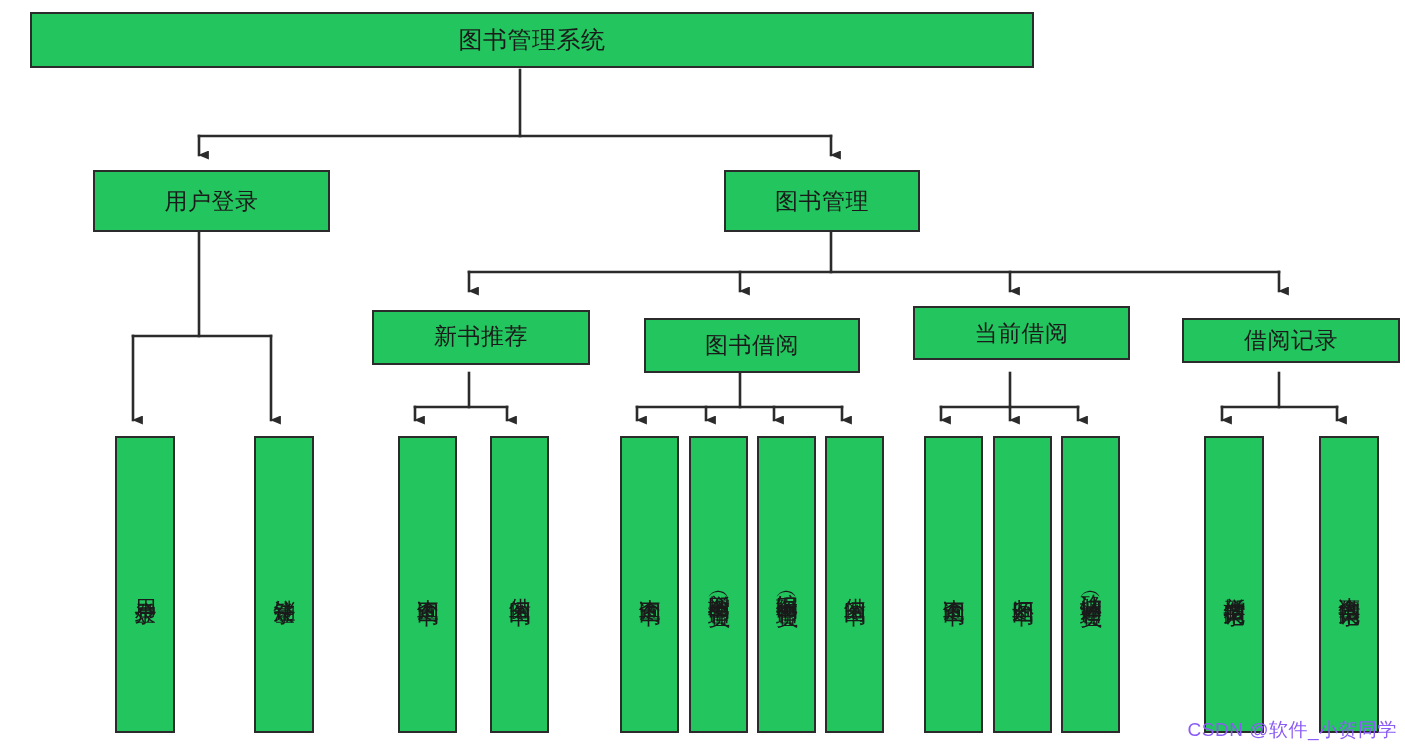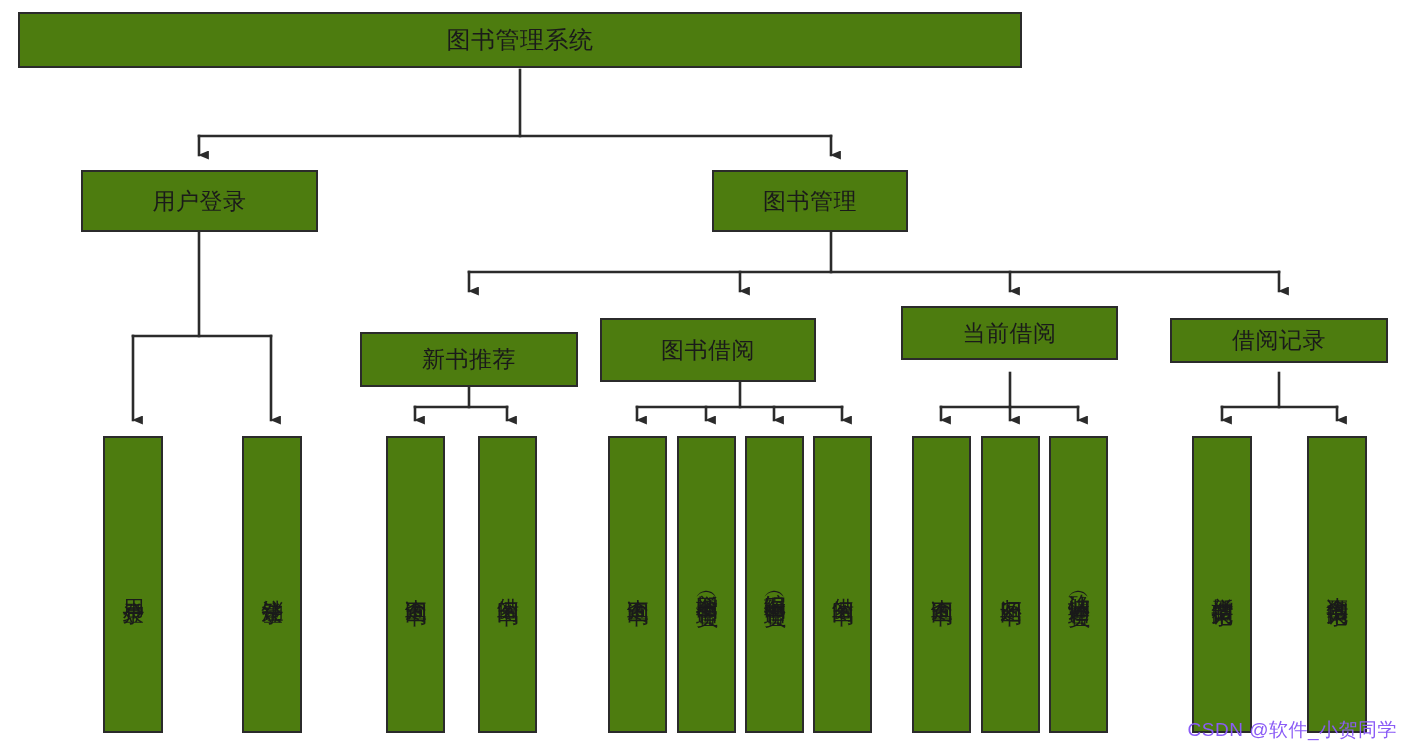--- a/index.html
+++ b/index.html
@@ -32,25 +32,26 @@
     width: 1405px;
     height: 747px;
     pointer-events: none;
   }
 
   
   .node {
     position: absolute;
     box-sizing: border-box;
     border: 2px solid #2b2b2b;
-    background: #4d7c0f;
+    background: #22c55e;
     display: flex;
     align-items: center;
     justify-content: center;
     color: #1a1a1a;
+    margin-left: 12px;
   }
 
   .node .label {
     display: block;
     text-align: center;
     line-height: 1.08;
     white-space: nowrap;
   }
 
   
@@ -150,25 +151,25 @@
   </div>
 
   <div class="node horizontal" style="left:81px; top:170px; width:237px; height:62px;">
     <span class="label">用户登录</span>
   </div>
 
   <div class="node horizontal" style="left:712px; top:170px; width:196px; height:62px;">
     <span class="label">图书管理</span>
   </div>
 
-  <div class="node horizontal" style="left:360px; top:332px; width:218px; height:55px;">
+  <div class="node horizontal" style="left:360px; top:310px; width:218px; height:55px;font-family:Liberation Serif, serif;">
     <span class="label">新书推荐</span>
   </div>
 
-  <div class="node horizontal" style="left:600px; top:318px; width:216px; height:64px;">
+  <div class="node horizontal" style="left:632px; top:318px; width:216px; height:55px;">
     <span class="label">图书借阅</span>
   </div>
 
   <div class="node horizontal" style="left:901px; top:306px; width:217px; height:54px;">
     <span class="label">当前借阅</span>
   </div>
 
   <div class="node horizontal" style="left:1170px; top:318px; width:218px; height:45px;">
     <span class="label">借阅记录</span>
   </div>

